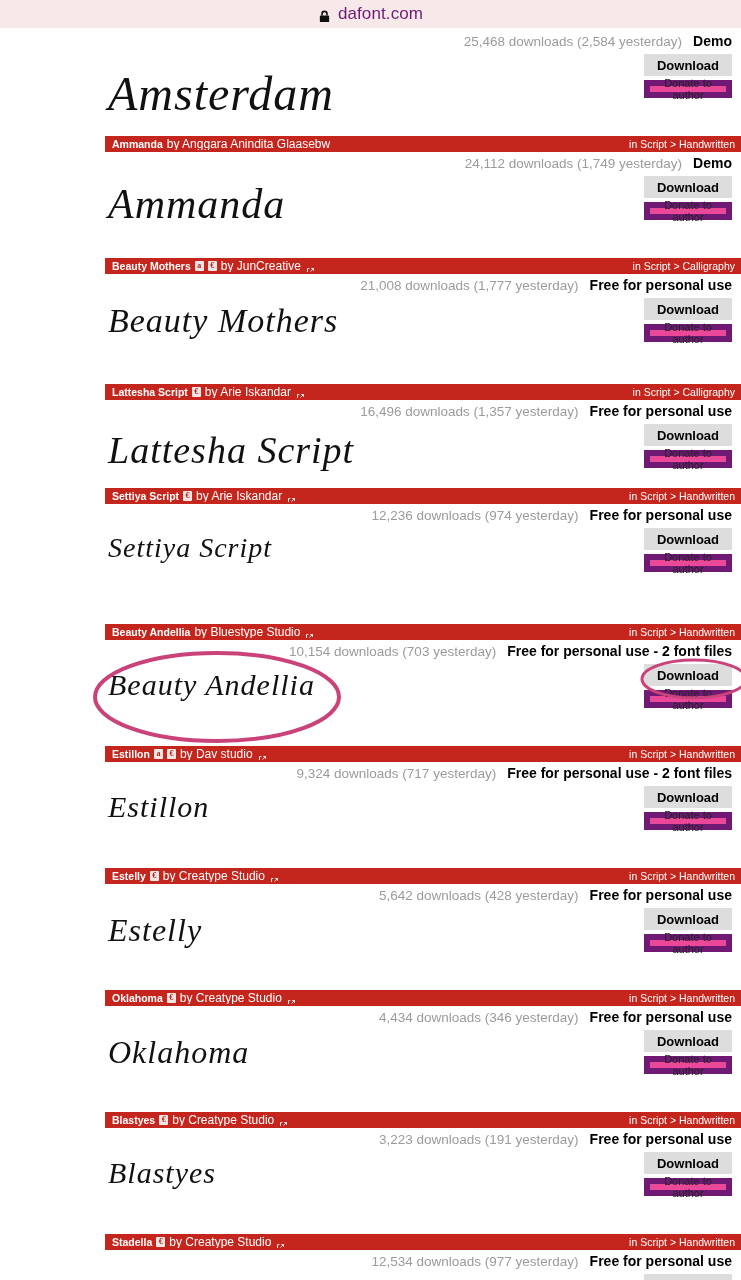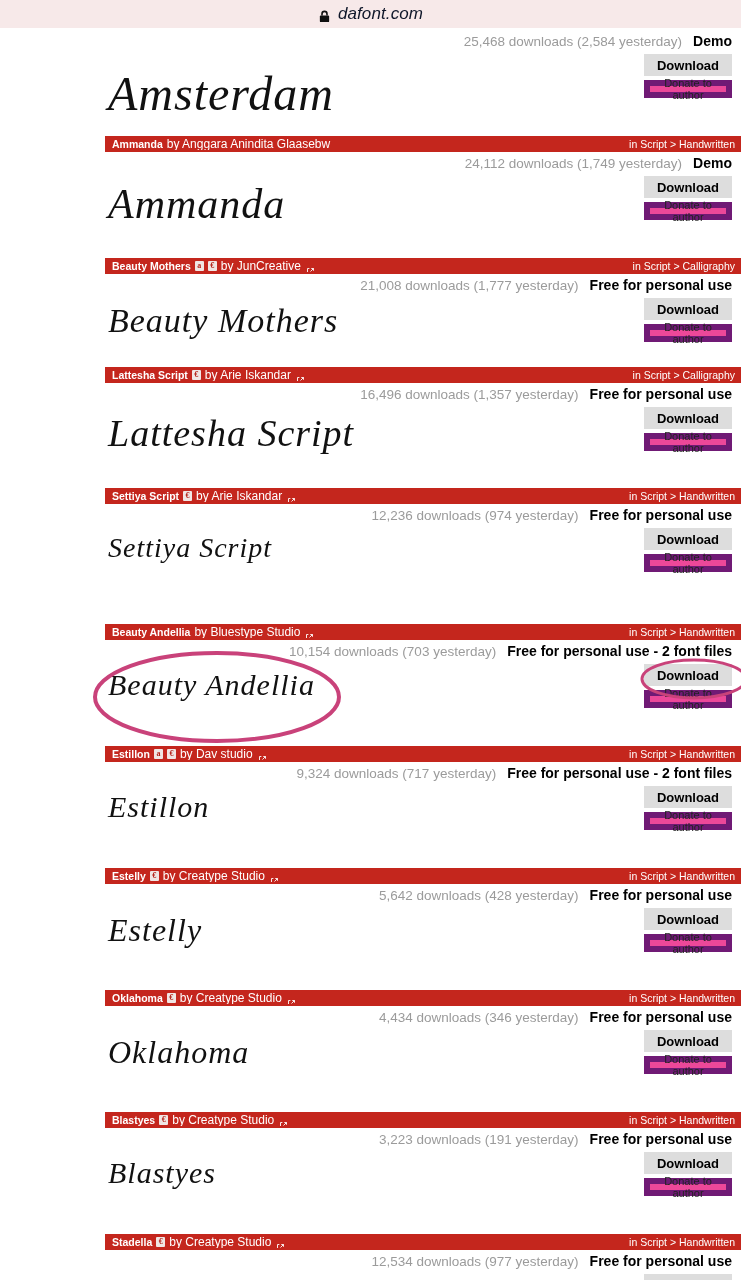--- a/index.html
+++ b/index.html
@@ -28,23 +28,22 @@
   #browser-bar .lock-icon {
     width: 13px;
     height: 13px;
     margin-right: 7px;
     display: inline-block;
     position: relative;
     top: 1px;
   }
   #browser-bar .url-text {
     font-size: 17px;
-    color: #0f172a;
+    color: #701a75;
     letter-spacing: .1px;
-    font-style: italic;
   }
 
   
   #page {
     padding: 0;
     background: #fff;
     position: relative;
   }
 
   .font-entry {
@@ -273,21 +272,21 @@
         <span class="license-text">Free for personal use</span>
       </div>
       <div class="entry-body">
         <div class="preview" style="font-size: 34px; margin-top: 4px;">Beauty Mothers</div>
         <div class="btn-col">
           <button class="btn-download" style="background: rgb(221, 221, 221);">Download</button>
           <button class="btn-donate">Donate to author</button>
         </div>
       </div>
     </div>
-    <div class="font-entry" style="position: absolute; left: 0px; top: 339px; width: 741px; height: 122px; overflow: hidden;">
+    <div class="font-entry" style="position: absolute; left: 0px; top: 356px; width: 741px; height: 122px; overflow: hidden;">
       <div class="entry-header" style="background: rgb(196, 38, 29);">
         <div class="hdr-left">
           <span class="font-name">Lattesha Script</span>
           <span class="badge">€</span>
           <span class="by-author">by Arie Iskandar</span>
           <span class="extlink-icon"><svg viewBox="0 0 12 12" width="9" height="9" aria-hidden="true">
               <path d="M4.5 2 H2 V10 H10 V7.5" fill="none" stroke="#fff" stroke-width="1.2"></path>
               <path d="M7 2 H10 V5" fill="none" stroke="#fff" stroke-width="1.2"></path>
               <path d="M10 2 L6 6" fill="none" stroke="#fff" stroke-width="1.2"></path>
             </svg></span>

